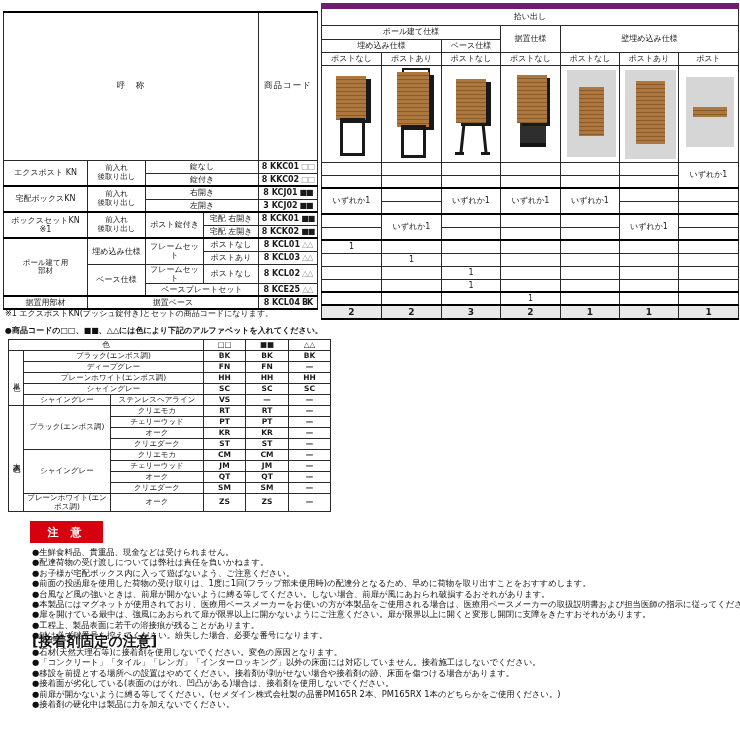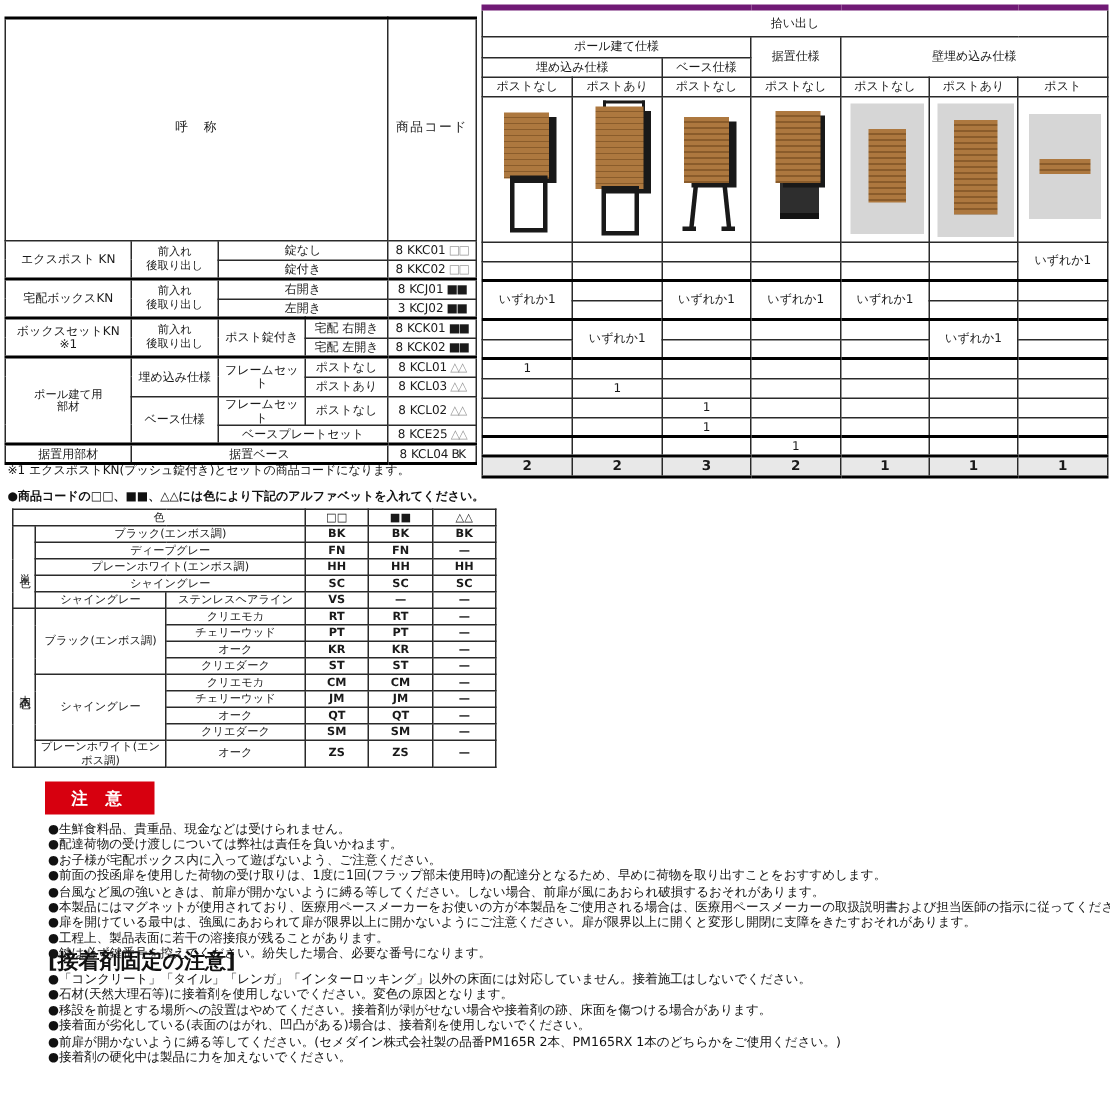--- a/index.html
+++ b/index.html
@@ -7,25 +7,25 @@
   body{position:relative;background:#fff;font-family:"DejaVu Sans",sans-serif;color:#1a1a1a;overflow:hidden}
   table.t{border-collapse:collapse;table-layout:fixed;position:absolute;background:#fff}
   .t td{border:1px solid #2a2a2a;text-align:center;vertical-align:middle;font-size:8px;padding:0 1px;overflow:hidden;line-height:1.15}
   
   .left-table{left:3px;top:11px;width:314px;border-top:2px solid #000}
   .left-table tr{height:13px}
   .left-table tr.hrow{height:148px}
   .left-table td.hcell{font-size:8.5px;letter-spacing:1px}
   td.tb{border-bottom:2px solid #000 !important}
   .blk{display:block;font-size:7.5px}
-  .code{font-weight:normal;white-space:nowrap;font-size:8px}
+  .code{font-weight:bold;white-space:nowrap;font-size:8px}
   .sym{letter-spacing:-1px;padding-left:2px}
   .sym.gray{color:#9a9a9a}
   
-  .grid-table{left:321px;top:3px;width:417px;border-top:4px solid #701a75}
+  .grid-table{left:321px;top:3px;width:417px;border-top:6px solid #701a75}
   .grid-table tr.gh1{height:19px}
   .grid-table tr.gh2{height:14px}
   .grid-table tr.gh3{height:13px}
   .grid-table tr.gh4{height:13px}
   .grid-table tr.gimg{height:97px}
   .grid-table tr.r{height:13px}
   .grid-table tr.gtot{height:14px}
   .grid-table tr.gtot td{background:#e8e8e8;font-weight:bold;border-top:2px solid #000;border-bottom:2px solid #000;font-size:9px}
   .either{font-size:7.5px;white-space:nowrap}
   .qty{font-size:8.5px}
@@ -459,19 +459,19 @@
   <div class="note-line">●前面の投函扉を使用した荷物の受け取りは、1度に1回(フラップ部未使用時)の配達分となるため、早めに荷物を取り出すことをおすすめします。</div>
   <div class="note-line">●台風など風の強いときは、前扉が開かないように縛る等してください。しない場合、前扉が風にあおられ破損するおそれがあります。</div>
   <div class="note-line">●本製品にはマグネットが使用されており、医療用ペースメーカーをお使いの方が本製品をご使用される場合は、医療用ペースメーカーの取扱説明書および担当医師の指示に従ってください。</div>
   <div class="note-line">●扉を開けている最中は、強風にあおられて扉が限界以上に開かないようにご注意ください。扉が限界以上に開くと変形し開閉に支障をきたすおそれがあります。</div>
   <div class="note-line">●工程上、製品表面に若干の溶接痕が残ることがあります。</div>
   <div class="note-line">●鍵は必ず鍵番号を控えてください。紛失した場合、必要な番号になります。</div>
 </div>
 
 <div id="adhesive">
   <div class="note-title">[接着剤固定の注意]</div>
+  <div class="note-line">●石材(天然大理石等)に接着剤を使用しないでください。変色の原因となります。</div>
   <div class="note-line">●「コンクリート」「タイル」「レンガ」「インターロッキング」以外の床面には対応していません。接着施工はしないでください。</div>
-  <div class="note-line">●石材(天然大理石等)に接着剤を使用しないでください。変色の原因となります。</div>
   <div class="note-line">●移設を前提とする場所への設置はやめてください。接着剤が剥がせない場合や接着剤の跡、床面を傷つける場合があります。</div>
   <div class="note-line">●接着面が劣化している(表面のはがれ、凹凸がある)場合は、接着剤を使用しないでください。</div>
   <div class="note-line">●前扉が開かないように縛る等してください。(セメダイン株式会社製の品番PM165R 2本、PM165RX 1本のどちらかをご使用ください。)</div>
   <div class="note-line">●接着剤の硬化中は製品に力を加えないでください。</div>
 </div>
 
 </body></html>

